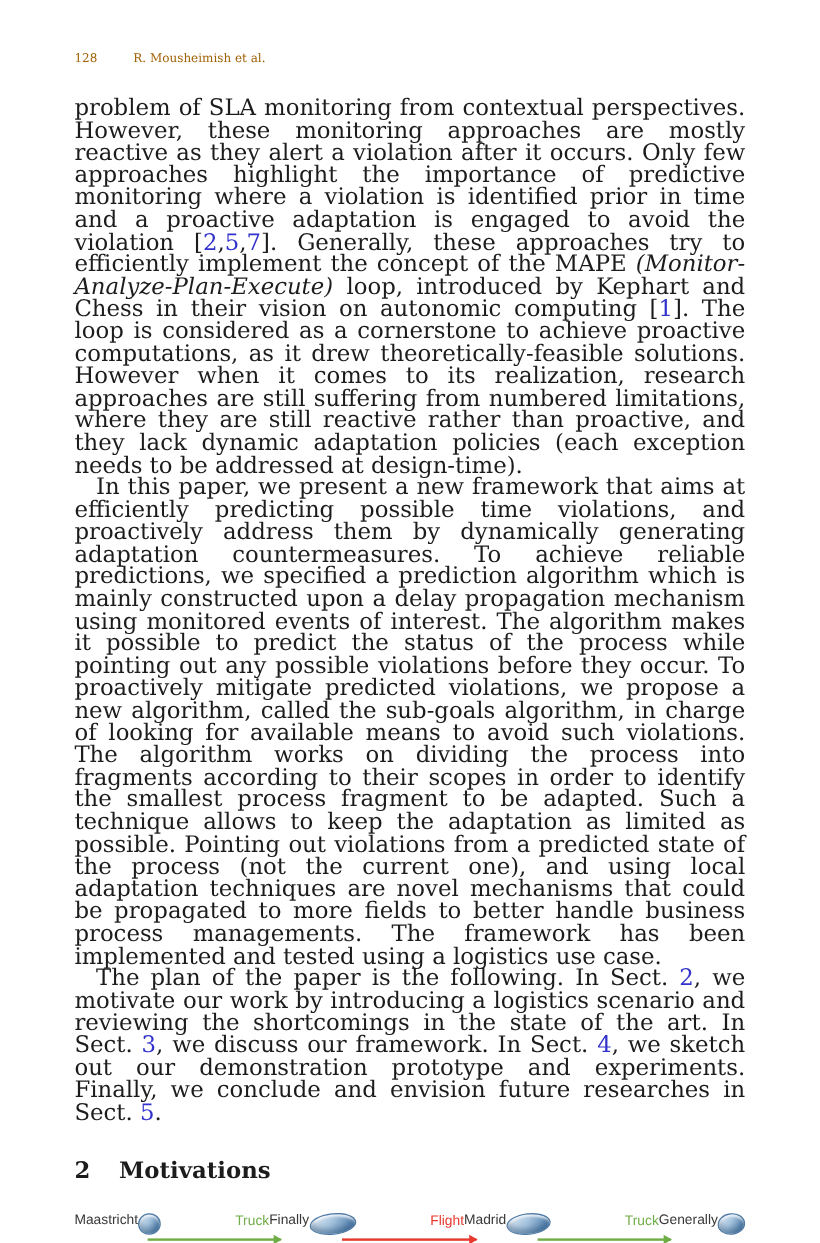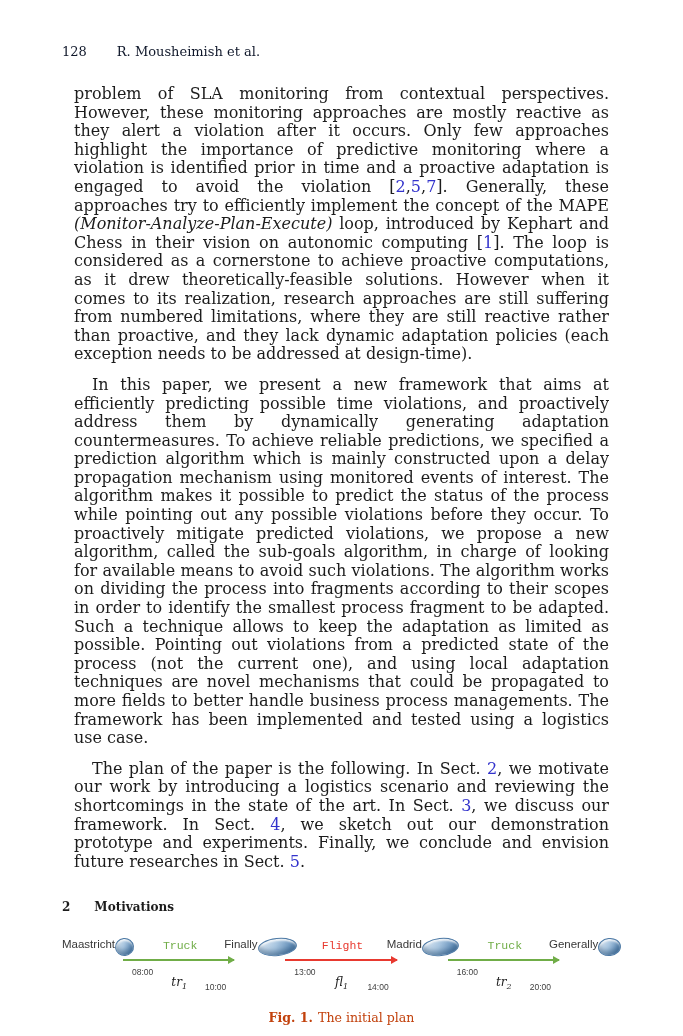--- a/index.html
+++ b/index.html
@@ -7,43 +7,43 @@
     --green:#70ad47;
     --red:#e8392f;
     --disk-border:#4e7aa5;
   }
   html,body{margin:0;padding:0;background:#ffffff;}
   .page{
     position:relative;width:683px;height:1036px;background:#ffffff;overflow:hidden;
     font-family:"DejaVu Serif", serif;color:#1c1c1c;
   }
   .content{position:absolute;left:62px;top:44px;width:559px;}
-  .running-header{font-size:13px;color:#0f172a;margin-bottom:26px;}
+  .running-header{font-size:10px;color:#a16207;margin-bottom:26px;}
   .running-header .pnum{margin-right:30px;}
-  p.para{margin:12px;text-align:justify;font-size:16px;line-height:18.6px;}
+  p.para{margin:0;text-align:justify;font-size:19px;line-height:18.6px;}
   p.para.indent{text-indent:18px;}
   .cite{color:var(--link-blue);}
   .em{font-style:italic;}
-  .section-heading{margin-top:29px;margin-bottom:21px;font-size:12px;font-weight:bold;}
+  .section-heading{margin-top:29px;margin-bottom:21px;font-size:19px;font-weight:bold;}
   .section-heading .secnum{margin-right:24px;}
   
   .figure{margin-top:22px;}
   .fig-row{display:flex;align-items:flex-start;}
   .node{display:flex;flex-direction:row;align-items:center;width:72px;flex:0 0 auto;}
   .city{font-family:"Liberation Sans", sans-serif;font-size:11.5px;color:#383838;white-space:nowrap;height:16px;}
   .disk{
     width:48px;height:16px;border-radius:50%;margin-top:2px;
     background:linear-gradient(115deg,#d9e6f2 8%,#a9c6e0 45%,#6590ba 82%);
     border:1px solid var(--disk-border);
     box-shadow:inset 0 -4px 5px rgba(38,78,116,.5), inset 0 2px 2px rgba(255,255,255,.85);
     transform:rotate(-6deg);
   }
   .leg{position:relative;flex:1 1 auto;height:54px;}
-  .leg .mode{position:absolute;top:3px;left:2px;right:0;text-align:center;
-    font-family:Liberation Mono, monospace;font-size:11.5px;}
+  .leg .mode{position:absolute;top:3px;left:2px;right:0;text-align:right;
+    font-family:Liberation Sans, sans-serif;font-size:11.5px;}
   .leg .line{position:absolute;top:23px;left:-11px;right:-10px;height:2px;}
   .leg .line::after{content:'';position:absolute;right:-1px;top:-3px;width:0;height:0;
     border-top:4px solid transparent;border-bottom:4px solid transparent;border-left:7px solid #000;}
   .leg[data-color="green"] .mode{color:var(--green);}
   .leg[data-color="green"] .line{background:var(--green);}
   .leg[data-color="green"] .line::after{border-left-color:var(--green);}
   .leg[data-color="red"] .mode{color:var(--red);}
   .leg[data-color="red"] .line{background:var(--red);}
   .leg[data-color="red"] .line::after{border-left-color:var(--red);}
   .leg .code{position:absolute;top:27px;left:0;right:0;text-align:center;

